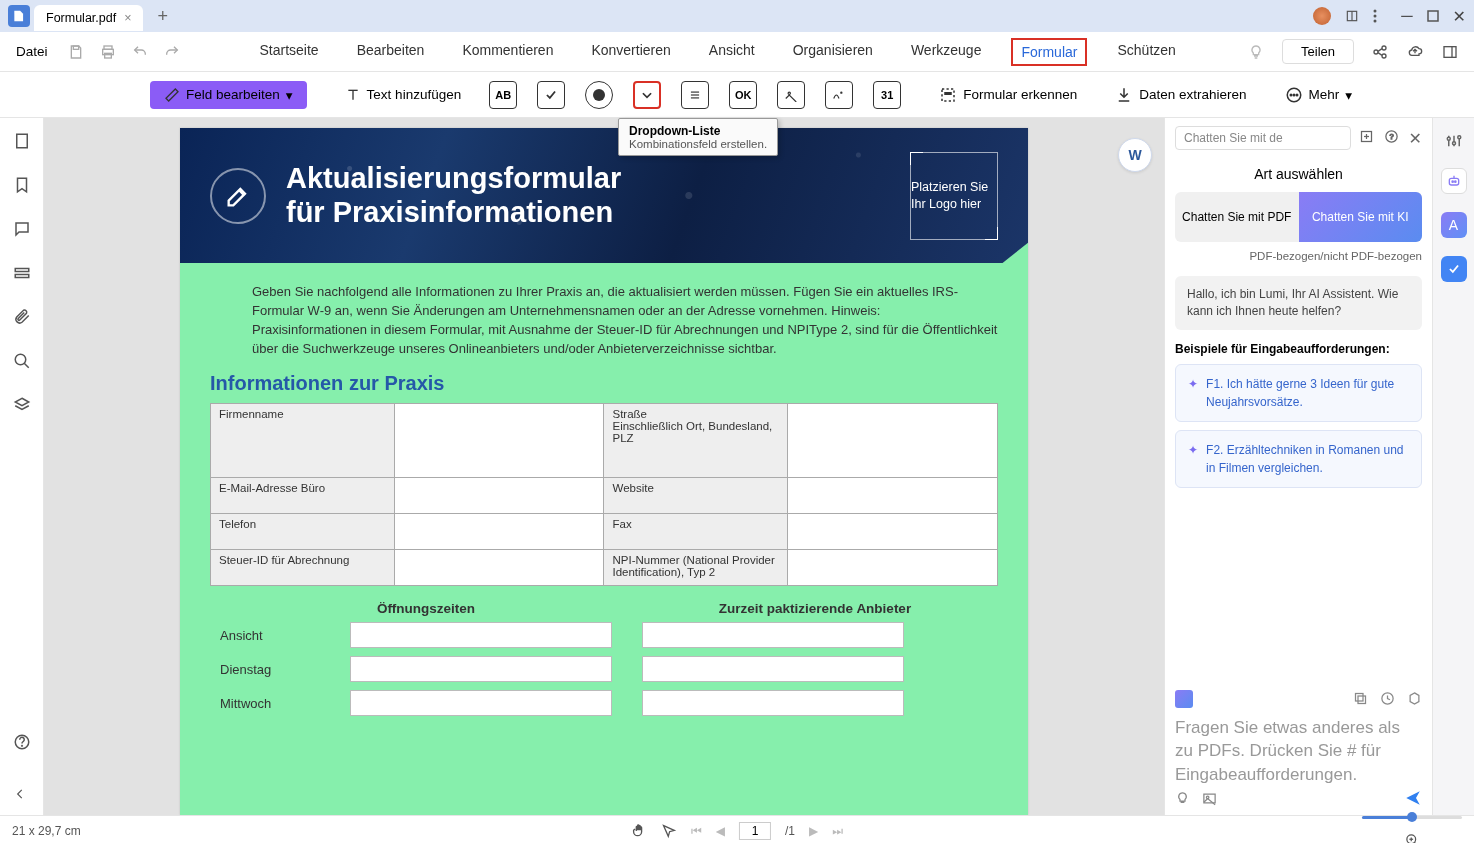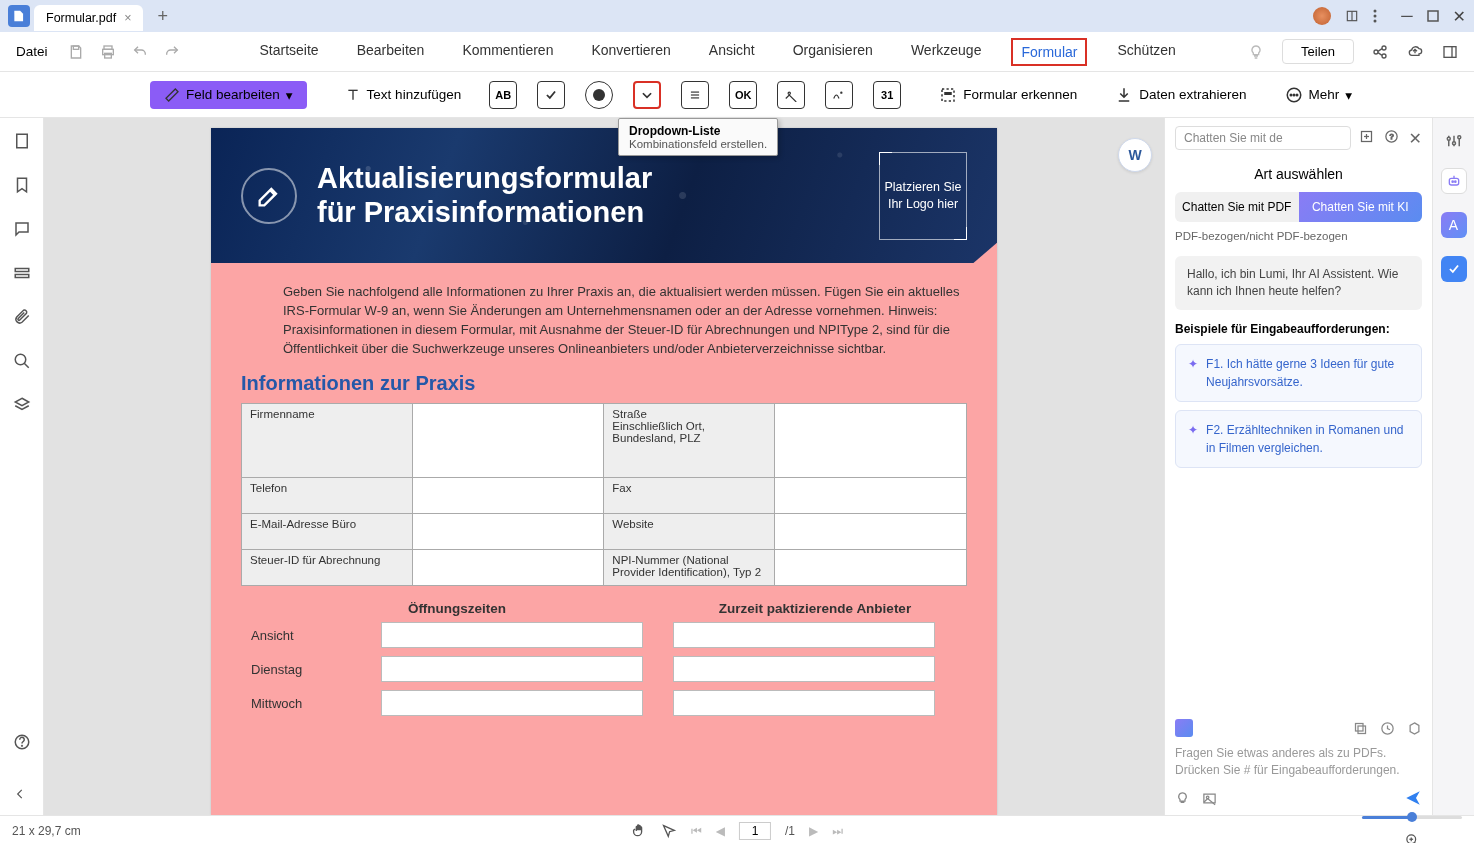--- a/index.html
+++ b/index.html
@@ -40,30 +40,30 @@
 .tooltip-title { font-weight: bold; }
 .tooltip-desc { color: #555; font-size: 11.5px; }
 
 
 .main-area { display: flex; height: calc(843px - 30px - 40px - 46px - 30px); }
 .left-sidebar { width: 44px; background: white; border-right: 1px solid #e5e5e5; display:flex; flex-direction:column; align-items:center; padding-top:14px; gap:26px; color:#555; }
 .left-sidebar .ls-icon { width:18px; height:18px; }
 .left-sidebar .bottom { margin-top:auto; margin-bottom:10px; }
 
 .doc-area { flex: 1; background: #e2e2e2; display:flex; justify-content:center; padding-top:10px; position:relative; overflow:hidden; }
-.doc-page { width: 786px; background: #fca5a5; color:#333; box-shadow: 0 0 2px rgba(0,0,0,0.15); position:relative; }
+.doc-page { width: 848px; background: #86efac; color:#333; box-shadow: 0 0 2px rgba(0,0,0,0.15); position:relative; }
 
 .word-badge { position:absolute; right:12px; top:20px; width:34px; height:34px; border:1px solid #cfd9ec; border-radius:50%; background:white; display:flex; align-items:center; justify-content:center; font-size:14px; color:#2b579a; font-weight:bold; box-shadow:0 1px 3px rgba(0,0,0,0.1);}
 
 
 .doc-header { height: 135px; background: linear-gradient(110deg, #0a2456 0%, #1a3a6e 30%, #0d1f44 60%, #1b3568 100%); position:relative; display:flex; align-items:center; padding:0 30px; clip-path: polygon(0 0, 100% 0, 100% 85%, 97% 100%, 0 100%); }
 .doc-header::before { content:''; position:absolute; inset:0; background-image: radial-gradient(circle at 20% 30%, rgba(255,255,255,0.15) 2px, transparent 3px), radial-gradient(circle at 60% 50%, rgba(255,255,255,0.12) 3px, transparent 4px), radial-gradient(circle at 80% 20%, rgba(255,255,255,0.1) 2px, transparent 3px), radial-gradient(circle at 40% 70%, rgba(255,255,255,0.1) 2px, transparent 3px); }
 .doc-header-icon { width:56px; height:56px; border:2px solid rgba(255,255,255,0.5); border-radius:50%; display:flex; align-items:center; justify-content:center; color:white; margin-right:20px; z-index:1;}
 .doc-header-title { color:white; font-size:29px; font-weight:600; line-height:1.15; font-family: Georgia, serif; z-index:1; }
-.logo-placeholder { margin-left:auto; width:88px; height:88px; border:1px solid rgba(255,255,255,0.6); color:white; display:flex; align-items:center; justify-content:center; text-align:center; font-size:12.5px; line-height:1.3; z-index:1; position:relative;}
+.logo-placeholder { margin-left:auto; width:88px; height:88px; border:1px solid rgba(255,255,255,0.6); color:white; display:flex; align-items:center; justify-content:center; font-size:12.5px; line-height:1.3; z-index:1; position:relative;}
 .logo-placeholder::before, .logo-placeholder::after { content:''; position:absolute; width:12px; height:12px; border:1.5px solid white;}
 .logo-placeholder::before { top:-1px; left:-1px; border-right:none; border-bottom:none;}
 .logo-placeholder::after { bottom:-1px; right:-1px; border-left:none; border-top:none;}
 
 .doc-body { padding: 20px 30px; }
 .doc-h2 { color:#2558a8; font-size:20px; font-weight:600; margin-bottom:8px; margin-top:14px; }
 .doc-text { font-size:13px; line-height:1.45; color:#333;margin-left:42px; }
 
 .form-table { width:100%; border-collapse:collapse; margin-top:8px; font-size:11.5px; }
 .form-table td { border:1px solid #aaa; padding:4px 8px; vertical-align:top; height:36px; }
@@ -79,32 +79,32 @@
 .hours-input { width:262px; height:26px; border:1px solid #bbb; background:white; }
 .providers-input { width:262px; height:26px; border:1px solid #bbb; background:white; margin-bottom:8px; }
 
 
 .chat-panel { width: 268px; background: white; border-left: 1px solid #e5e5e5; display:flex; flex-direction:column; padding: 8px 10px; position:relative; }
 .chat-top { display:flex; align-items:center; gap:8px; }
 .chat-input-top { flex:1; border:1px solid #ddd; border-radius:4px; padding:4px 8px; font-size:12px; color:#888; }
 .chat-top-icons { display:flex; gap:10px; color:#666; }
 .chat-section-title { text-align:center; font-size:14px; font-weight:500; margin:16px 0 10px; }
 .chat-toggle { display:flex; background:#f0f0f0; border-radius:6px; overflow:hidden; font-size:12px; }
-.chat-toggle > div { flex:1; text-align:center; padding:8px 4px; line-height:1.2; }
+.chat-toggle > div { flex:1; text-align:center; padding:18px 4px; line-height:1.2; }
 .chat-toggle .active { background: linear-gradient(135deg, #8a7cf5, #5a8cf0); color:white; }
-.chat-subtitle { text-align:left; font-size:11.5px; color:#666; margin:8px 0 14px; }
+.chat-subtitle { text-align:right; font-size:11.5px; color:#666; margin:8px 0 14px; }
 .chat-bubble { background:#f2f2f2; border-radius:6px; padding:10px 12px; font-size:12px; color:#444; line-height:1.4; margin-bottom:12px;}
 .chat-examples-title { font-size:12px; font-weight:600; margin-bottom:8px; }
 .chat-example { border:1px solid #dde4f5; background:#f5f8fe; border-radius:6px; padding:10px 12px; font-size:12px; color:#3565cc; margin-bottom:8px; display:flex; gap:8px; line-height:1.5;}
 .chat-example .spark { color:#7a6cf0; }
 .chat-bottom { margin-top:auto; }
 .chat-bottom-icons { display:flex; gap:14px; color:#888; align-items:center; margin-bottom:8px;}
 .chat-bottom-icons .app-square { width:18px; height:18px; background:linear-gradient(135deg,#8a7cf5,#5a8cf0); border-radius:3px;}
 .chat-bottom-icons .right-icons { margin-left:auto; display:flex; gap:12px;}
-.chat-prompt { font-size:12px; color:#999; line-height:1.4; margin-bottom:10px;}
+.chat-prompt { font-size:17px; color:#999; line-height:1.4; margin-bottom:2px;}
 .chat-send-row { display:flex; align-items:center; gap:12px; color:#888;}
 .chat-send-row .send { margin-left:auto; color:#3080f0; }
 
 
 .right-sidebar { width: 42px; background: #f5f5f7; border-left:1px solid #e5e5e5; display:flex; flex-direction:column; align-items:center; padding-top:14px; gap:18px;}
 .rs-icon { width:26px; height:26px; border-radius:6px; display:flex; align-items:center; justify-content:center; font-size:14px;}
 .rs-icon.purple { background: linear-gradient(135deg,#8a7cf5,#6090f5); color:white;}
 .rs-icon.blue { background: #4285f4; color:white;}
 
 
@@ -391,29 +391,29 @@
               <tr>
             <td class="label-cell">Firmenname</td>
             <td class="input-cell multi-row"></td>
             <td class="label-cell">
               <div>Straße</div>
               <div>Einschließlich Ort, Bundesland, PLZ</div>
             </td>
             <td class="input-cell multi-row"></td>
           </tr>
           <tr>
+            <td class="label-cell" style="height:28px;">E-Mail-Adresse Büro</td>
+            <td class="input-cell"></td>
+            <td class="label-cell">Website</td>
+            <td class="input-cell"></td>
+          </tr>
+          <tr>
             <td class="label-cell" style="height:28px;">Telefon</td>
             <td class="input-cell"></td>
             <td class="label-cell">Fax</td>
-            <td class="input-cell"></td>
-          </tr>
-          <tr>
-            <td class="label-cell" style="height:28px;">E-Mail-Adresse Büro</td>
-            <td class="input-cell"></td>
-            <td class="label-cell">Website</td>
             <td class="input-cell"></td>
           </tr>
           <tr>
             <td class="label-cell">Steuer-ID für Abrechnung</td>
             <td class="input-cell"></td>
             <td class="label-cell">NPI-Nummer (National Provider Identification), Typ 2</td>
             <td class="input-cell"></td>
           </tr>
         </tbody>
           </table>

